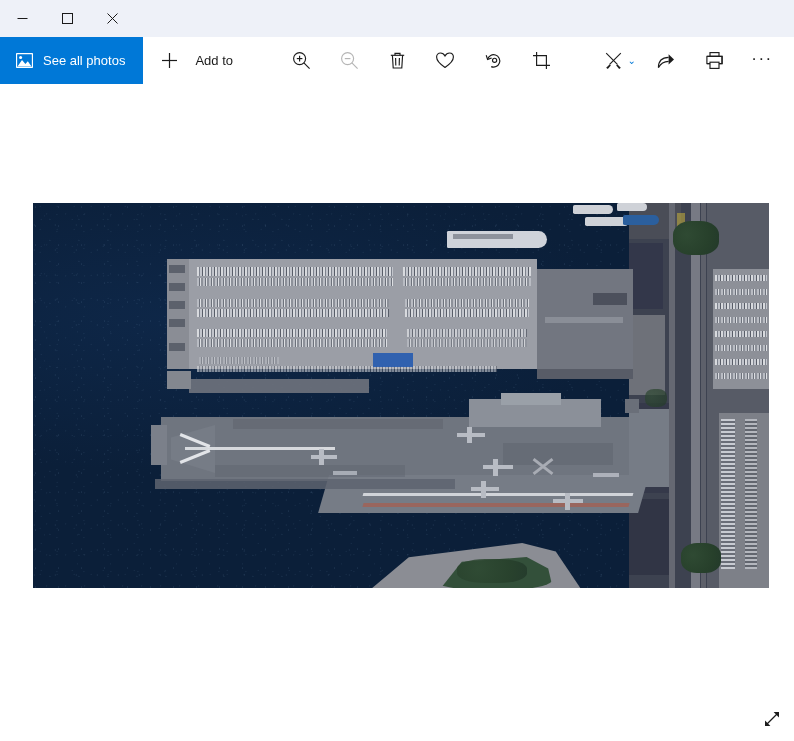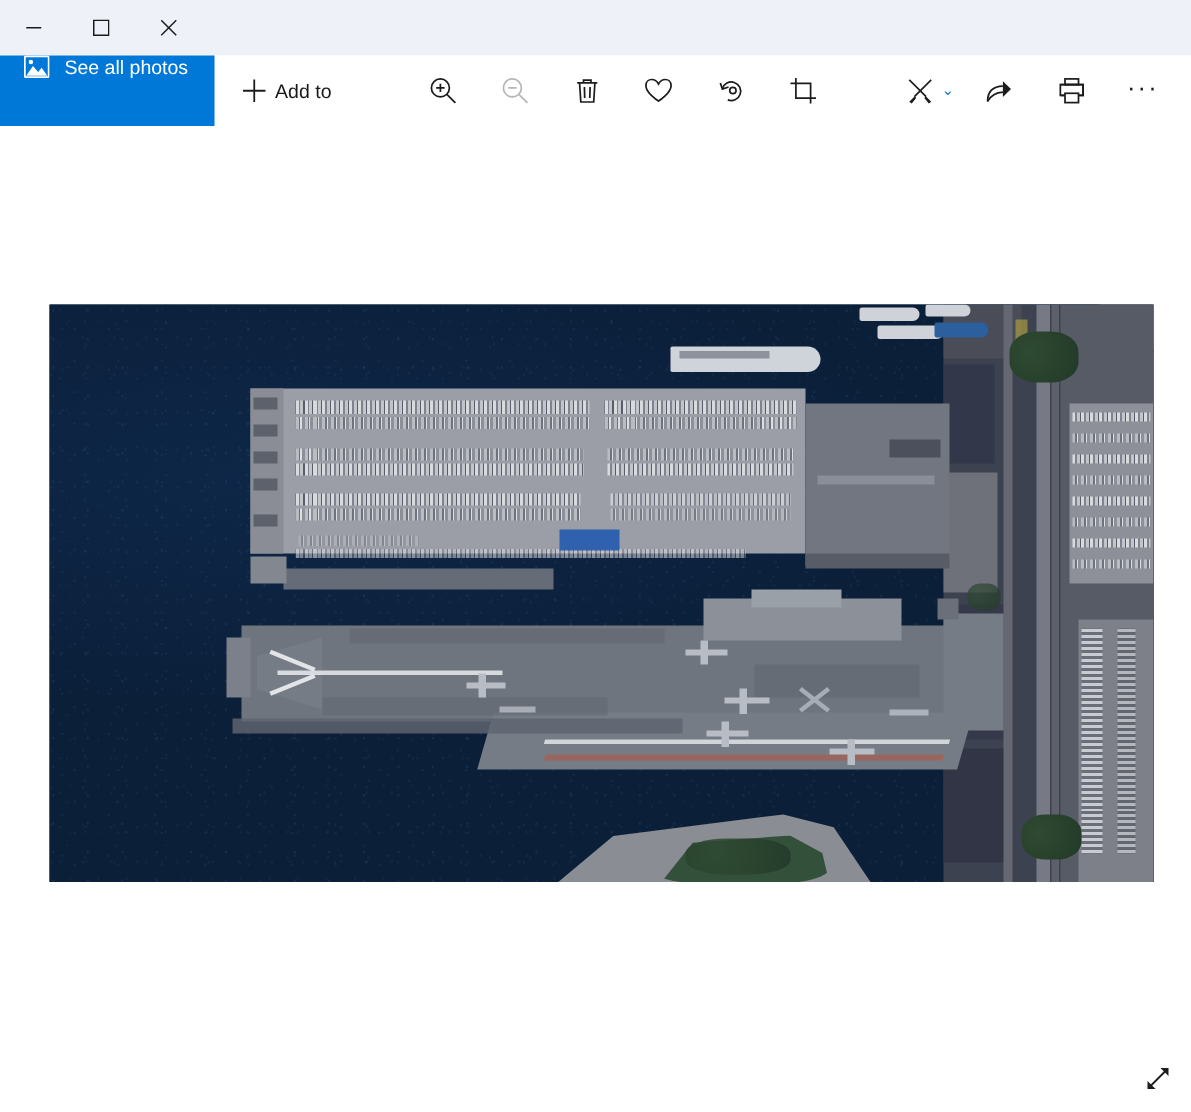--- a/index.html
+++ b/index.html
@@ -67,31 +67,31 @@
     position: relative;
   }
   .cmd-left {
     display: flex;
     align-items: stretch;
   }
   .see-all {
     background: #0078d7;
     color: #ffffff;
     display: flex;
-    align-items: flex-start;
+    align-items: center;
     gap: 10px;
     padding: 0 18px 0 16px;
     font-size: 13px;
     cursor: default;
     min-width: 84px;
   }
   .add-to {
     display: flex;
     align-items: center;
-    gap: 5px;
+    gap: 17px;
     padding: 0 16px 0 18px;
     font-size: 13px;
     color: #1a1a1a;
     cursor: default;
   }
 
   .cmd-center {
     flex: 1 1 auto;
     display: flex;
     align-items: center;

